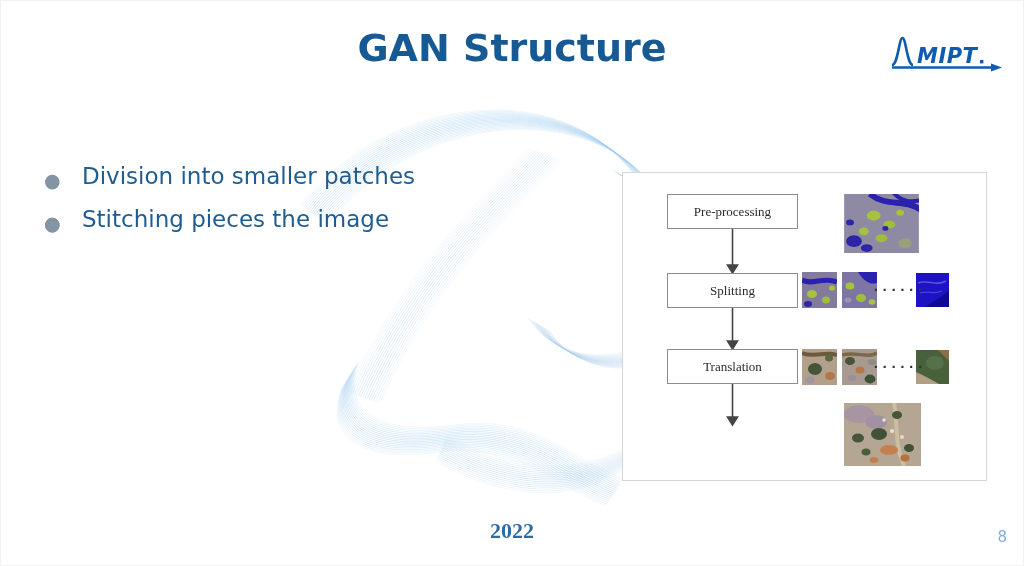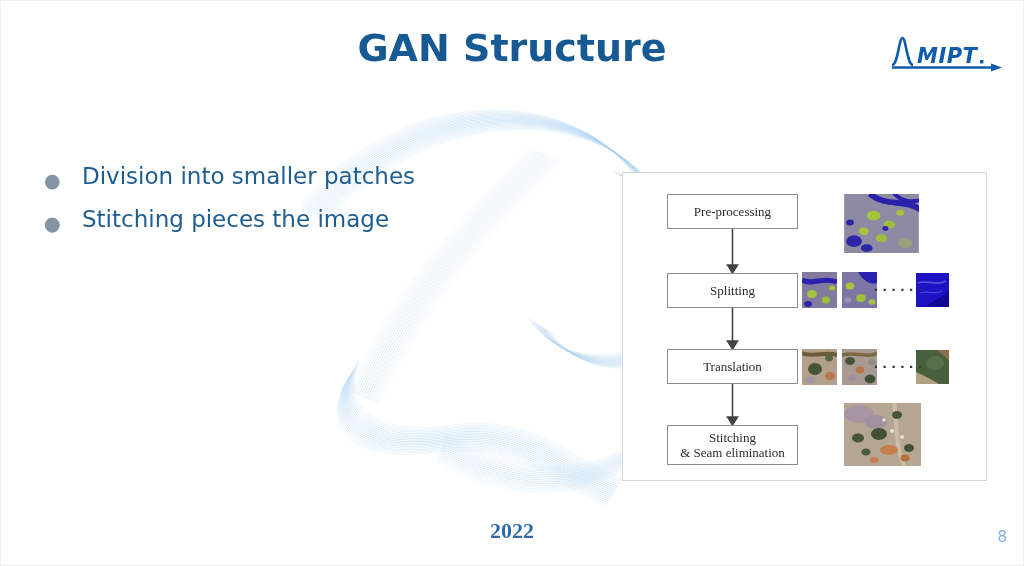--- a/index.html
+++ b/index.html
@@ -214,24 +214,20 @@
 
     <div class="flow-box box-1">
       <span>Pre-processing</span>
     </div>
     <div class="flow-box box-3">
       <span>Translation</span>
     </div>
     <div class="flow-box box-2">
       <span>Splitting</span>
     </div>
-    <div class="flow-box box-4">
-      <span>Stitching</span>
-      <span>&amp; Seam elimination</span>
-    </div>
 
     <svg class="thumb t-sar" viewBox="0 0 76 60">
       <rect width="76" height="60" fill="#8f8aa4"></rect>
       <path d="M26,0 C44,14 60,4 78,16" fill="none" stroke="#2a21ae" stroke-width="6"></path>
       <path d="M48,-4 C58,10 70,8 80,6" fill="none" stroke="#2a21ae" stroke-width="4"></path>
       <ellipse cx="30" cy="22" rx="7" ry="5" fill="#a6c33f"></ellipse>
       <ellipse cx="46" cy="31" rx="6" ry="4" fill="#9fbe3c"></ellipse>
       <ellipse cx="20" cy="38" rx="5" ry="4" fill="#a6c33f"></ellipse>
       <ellipse cx="57" cy="19" rx="4" ry="3" fill="#a6c33f"></ellipse>
       <ellipse cx="38" cy="45" rx="6" ry="4" fill="#9fbe3c"></ellipse>

